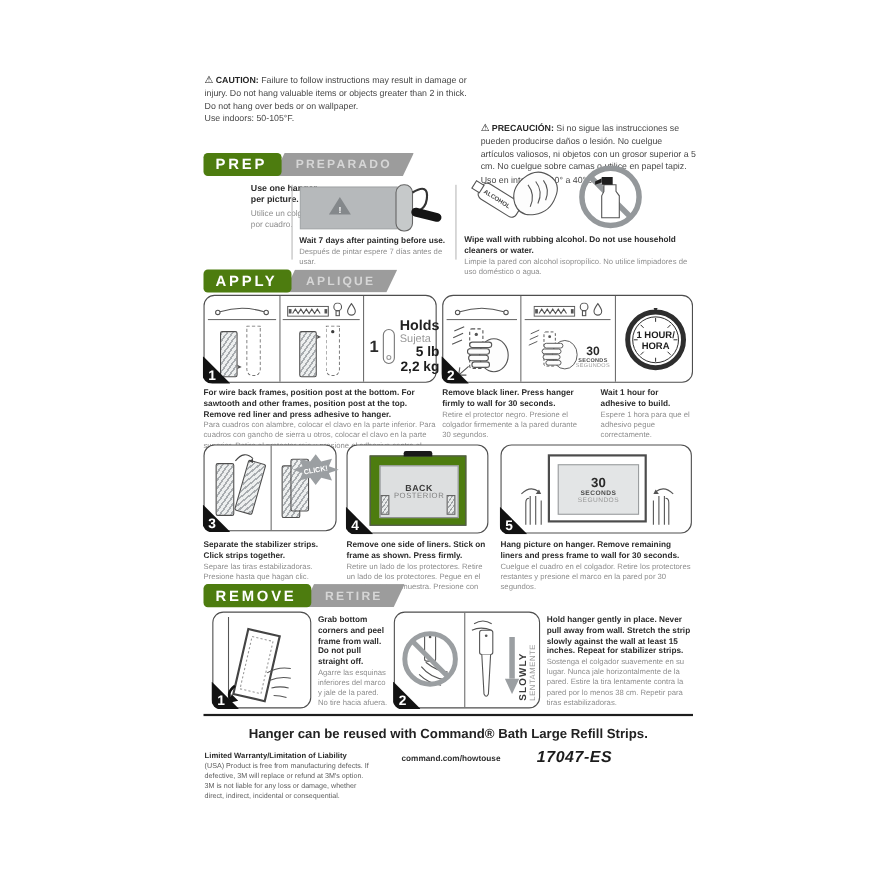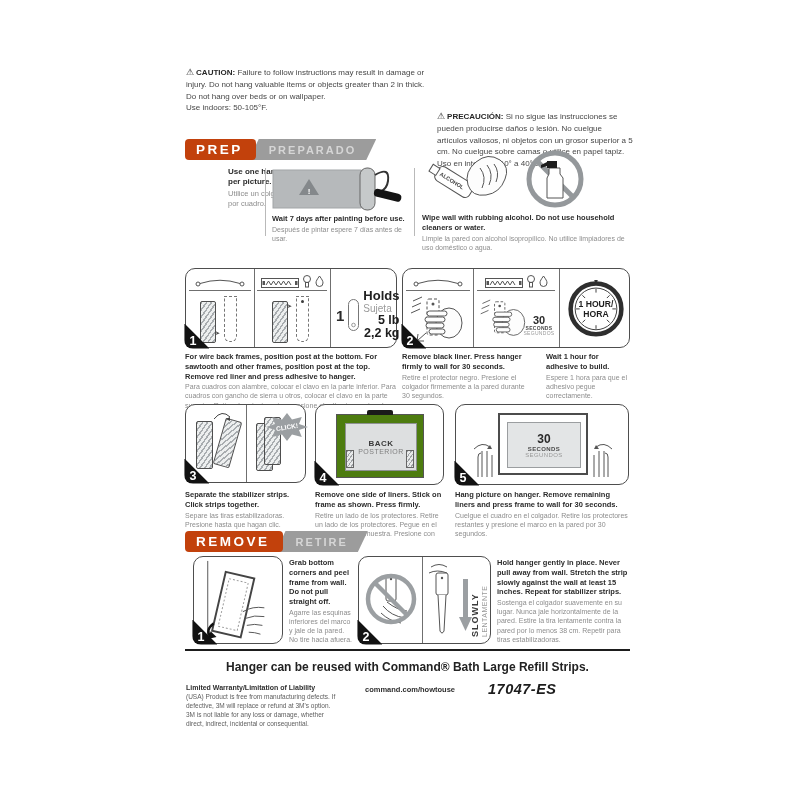--- a/index.html
+++ b/index.html
@@ -7,21 +7,21 @@
          font-family:"Liberation Sans",sans-serif;color:#2f2f2f;overflow:hidden;}
   .abs{position:absolute;}
 
   
   .caution{font-size:8px;line-height:1.45;color:#474747;}
   .caution b{color:#262626;}
   .warn{font-size:9px;color:#1a1a1a;margin-right:2px;}
 
   
   .sec{display:flex;align-items:stretch;height:21px;}
-  .sec-black{background:#c2410c;color:#fff;font-weight:bold;font-size:13.5px;letter-spacing:2.5px;
+  .sec-black{background:#4d7c0f;color:#fff;font-weight:bold;font-size:13.5px;letter-spacing:2.5px;
              display:flex;align-items:center;padding:0 13px 0 11px;border-radius:4px;position:relative;z-index:2;}
   .sec-gray{background:#9c9c9c;color:#d6d6d6;font-weight:bold;font-size:11px;letter-spacing:2px;
             display:flex;align-items:center;padding:0 20px;margin-left:-7px;
             clip-path:polygon(10px 0,100% 0,calc(100% - 10px) 100%,0 100%);}
 
   
   .cap-en{font-weight:bold;font-size:7.5px;line-height:1.3;color:#2c2c2c;}
   .cap-es{font-size:7px;line-height:1.32;color:#8d8d8d;margin-top:1px;}
 
   
@@ -143,20 +143,28 @@
     <line x1="113" y1="13" x2="149" y2="49" stroke="#94989b" stroke-width="5"></line>
     <path d="M125 20 h11 v6 l3 4 v20 h-16 v-20 l2 -4 z" fill="#fff" stroke="#555"></path>
     <path d="M123 13 h10 v7 h-10 z" fill="#1e1e1e"></path>
     <path d="M123 14 l-6 3 v3 l6 -2" fill="#1e1e1e"></path>
   </svg>
   <div class="abs" style="top:213px;left:422px;width:206px;">
     <div class="cap-en">Wipe wall with rubbing alcohol. Do not use household cleaners or water.</div>
     <div class="cap-es">Limpie la pared con alcohol isopropílico. No utilice limpiadores de uso doméstico o agua.</div>
   </div>
 
+  <div class="abs sec" style="top:245px;left:185px;">
+    <div class="sec-black">
+        <span>APPLY</span>
+      </div>
+    <div class="sec-gray">
+        <span>APLIQUE</span>
+      </div>
+  </div>
 
   <div class="stepbox" style="top:268px;left:185px;width:212px;height:80px;">
     <div class="vdiv" style="left:68px;"></div>
     <div class="vdiv" style="left:144px;"></div>
     <div class="iconrow" style="left:3px;top:4px;width:62px;">
       <svg width="52" height="13" viewBox="0 0 52 13">
         <circle cx="4" cy="9" r="2" fill="none" stroke="#555"></circle>
           <circle cx="48" cy="9" r="2" fill="none" stroke="#555"></circle>
         <path d="M6 8.5 Q26 2 46 8.5" fill="none" stroke="#555"></path>
       </svg>

